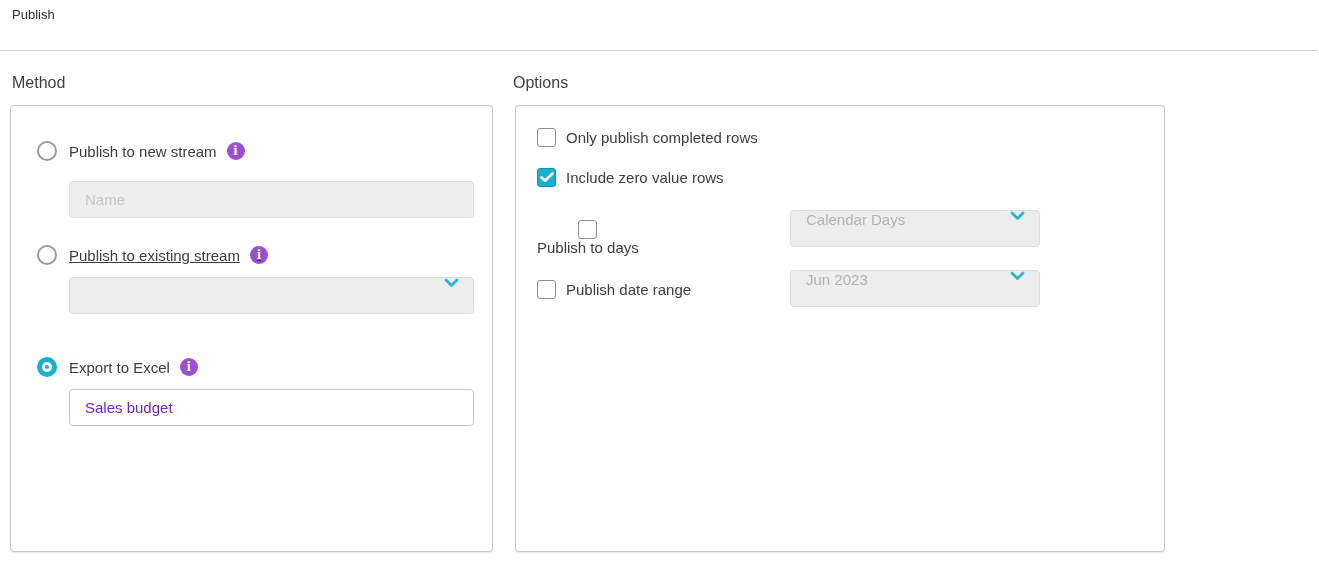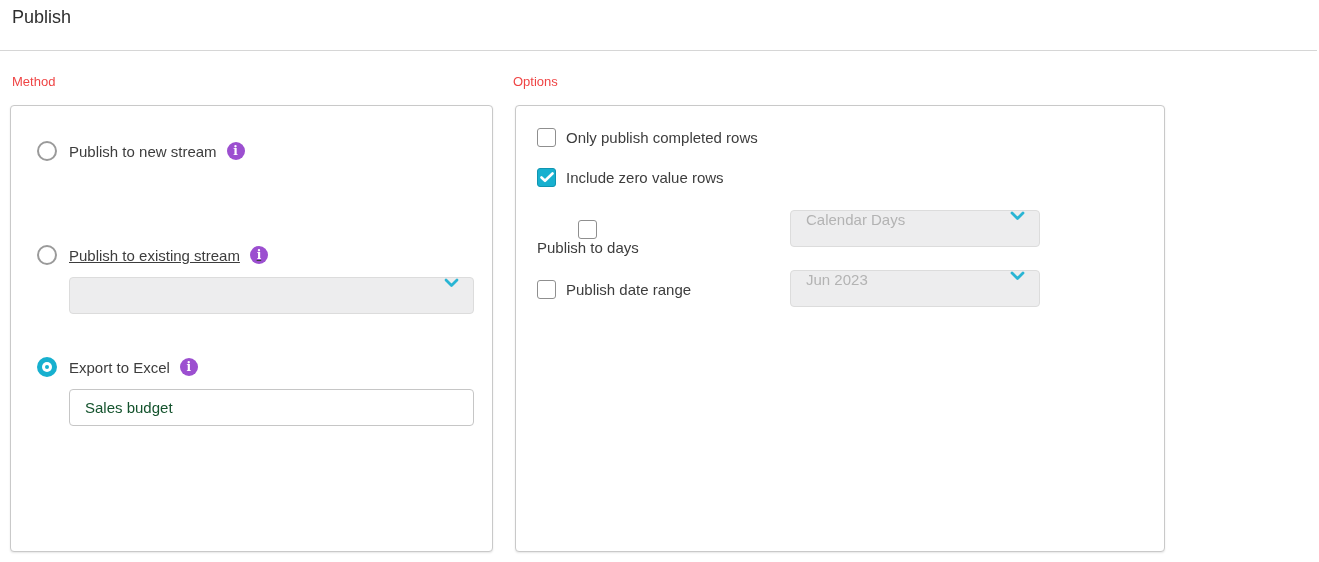--- a/index.html
+++ b/index.html
@@ -6,29 +6,29 @@
   html,body { background:#fff; }
   body {
     font-family: "Liberation Sans", "DejaVu Sans", sans-serif;
     color:#3d3d3d;
     width:1319px; height:562px;
     position:relative;
     overflow:hidden;
   }
   .page-title {
     position:absolute; left:12px; top:7px;
-    font-size:18px; color:#2e2e2e;
+    font-size:13px; color:#2e2e2e;
   }
   .top-divider {
     position:absolute; top:50px; left:0; width:1317px; height:1px;
     background:#d6d6d6;
   }
   .section-heading {
     position:absolute; top:74px;
-    font-size:13px; color:#ef4444;
+    font-size:16px; color:#404040;
   }
   #method-heading { left:12px; }
   #options-heading { left:513px; }
 
   .panel {
     position:absolute; top:105px; height:447px;
     background:#fff;
     border:1px solid #c9c9c9;
     border-radius:4px;
     box-shadow:0 1px 2px rgba(0,0,0,0.10);
@@ -83,21 +83,21 @@
     position:absolute; left:58px; width:405px; height:37px;
     border-radius:4px; font-size:15px;
     padding:0 15px; outline:none;
     font-family:"Liberation Sans", sans-serif;
   }
   .text-input.disabled {
     background:#eeeeee; border:1px solid #dcdcdc; color:#9a9a9a;
   }
   .text-input.disabled::placeholder { color:#c6c6c6; opacity:1; }
   .text-input.enabled {
-    background:#fff; border:1px solid #c6c6c6; color:#14532d;
+    background:#fff; border:1px solid #c6c6c6; color:#6d28d9;
   }
   .dropdown {
     position:absolute; height:37px;
     background:#ededee; border:1px solid #dcdcdc; border-radius:4px;
     display:flex; align-items:flex-start;
     padding:0 14px 0 15px;
     cursor:pointer;
   }
   .dropdown .dd-value {
     font-size:15px; color:#b3b3b3; flex:1 1 auto; white-space:nowrap;
@@ -132,20 +132,21 @@
 <div class="section-heading" id="options-heading">Options</div>
 
 <div class="panel" id="method-panel">
 
   <div class="row" id="row-new-stream">
     <span class="radio"></span>
     <span class="radio-gap"></span>
     <span class="label-text">Publish to new stream</span>
     <span class="info-icon">i</span>
   </div>
+  <input class="text-input disabled" id="input-name" type="text" disabled="" placeholder="Name" style="">
 
   <div class="row" id="row-existing">
     <span class="radio"></span>
     <span class="radio-gap"></span>
     <span class="label-text">Publish to existing stream</span>
     <span class="info-icon">i</span>
   </div>
   <div class="dropdown" id="dd-existing">
     <span class="dd-value"></span>
     <span class="chevron">

